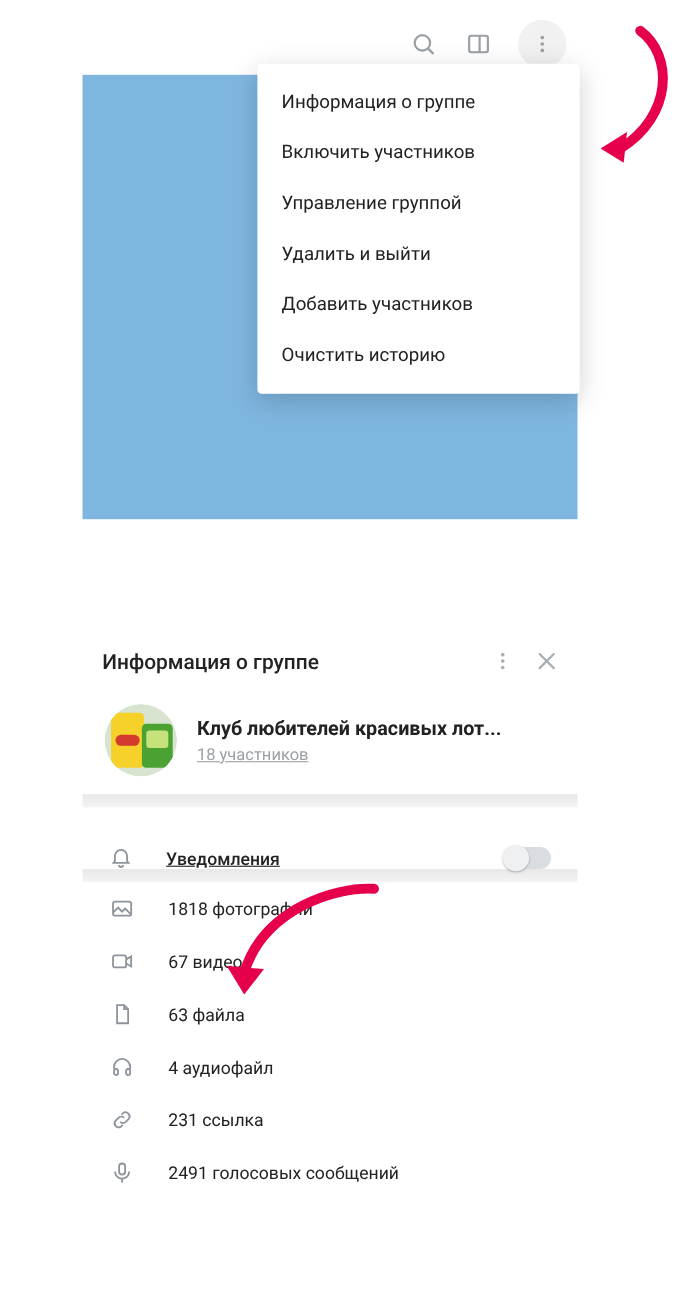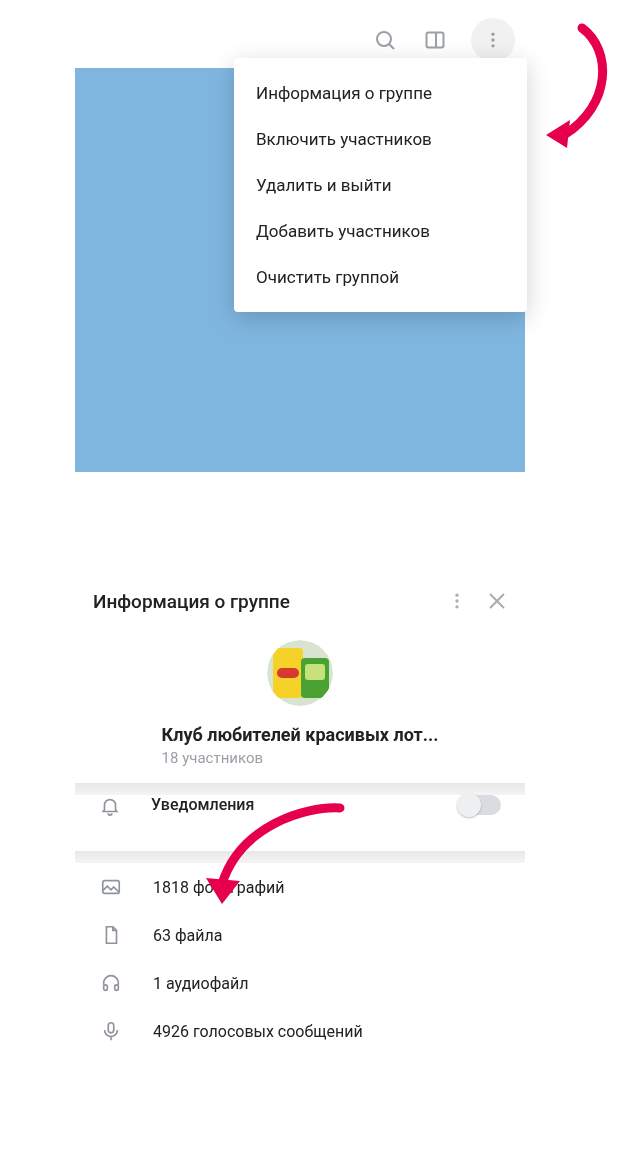--- a/index.html
+++ b/index.html
@@ -106,53 +106,54 @@
     display: flex; align-items: center; justify-content: center;
     color: #a8aeb5;
     cursor: pointer;
   }
 
   .group-row {
     display: flex;
     align-items: center;
     padding: 8px 20px 16px 20px;
     gap: 18px;
-    flex-direction: column;
   }
   .avatar {
     width: 66px; height: 66px;
     border-radius: 50%;
     flex: 0 0 66px;
     overflow: hidden;
   }
   .group-name {
     font-size: 18px;
     font-weight: 700;
     color: #222;
     white-space: nowrap;
     overflow: hidden;
     text-overflow: ellipsis;
   }
   .group-sub {
     font-size: 15px;
     color: #9aa0a6;
     margin-top: 4px;
+    text-decoration: underline;
   }
 
   .sep {
     height: 12px;
     background: linear-gradient(#e8e8e8, #f4f4f4);
   }
 
   .notif-row {
     display: flex;
-    align-items: flex-start;
+    align-items: flex-end;
     height: 56px;
     padding: 0 24px 0 24px;
     gap: 30px;
+    text-decoration: underline;
   }
   .notif-label {
     flex: 1;
     font-size: 16px;
     color: #222;
     font-weight: 500;
   }
   .switch {
     width: 42px; height: 20px;
     background: #d9dde1;
@@ -213,23 +214,24 @@
           <circle cx="12" cy="12" r="2"></circle>
           <circle cx="12" cy="19" r="2"></circle>
       </svg>
     </div>
   </div>
 
   <div class="blue-area">
     <div class="dropdown">
       <div class="dropdown-item">Информация о группе</div>
       <div class="dropdown-item">Включить  участников</div>
+      <div class="dropdown-item">Управление группой</div>
       <div class="dropdown-item">Удалить и выйти</div>
       <div class="dropdown-item">Добавить участников</div>
-      <div class="dropdown-item">Очистить группой</div>
+      <div class="dropdown-item">Очистить историю</div>
     </div>
   </div>
 </div>
 
 <svg class="arrow1" viewBox="0 0 80 130">
   <path d="M 48 8 C 78 30 78 85 30 115" fill="none" stroke="#e6004c" stroke-width="9" stroke-linecap="round"></path>
   <path d="M 12 115 L 36 100 L 33 128 Z" fill="#e6004c"></path>
 </svg>
 
 <div class="panel-bottom">
@@ -292,52 +294,70 @@
   <div class="media-row">
     <span class="micon">
       <svg width="22" height="22" viewBox="0 0 24 24" fill="none" stroke="currentColor" stroke-width="1.8">
         <rect x="3" y="5" width="18" height="14" rx="2"></rect>
           <path d="M3 16 l5-5 4 4 3-3 6 6"></path>
       </svg>
     </span>
     <span class="mlabel">1818 фотографий</span>
   </div>
 
+  <div class="media-row">
+    <span class="micon">
+      <svg width="22" height="22" viewBox="0 0 24 24" fill="none" stroke="currentColor" stroke-width="1.8">
+        <rect x="3" y="6" width="13" height="12" rx="2"></rect>
+          <path d="M16 10 l5-3 v10 l-5-3"></path>
+      </svg>
+    </span>
+    <span class="mlabel">67 видео</span>
+  </div>
 
   <div class="media-row">
     <span class="micon">
       <svg width="22" height="22" viewBox="0 0 24 24" fill="none" stroke="currentColor" stroke-width="1.8">
         <path d="M7 3 h7 l4 4 v14 H7 Z"></path>
           <path d="M14 3 v4 h4"></path>
       </svg>
     </span>
     <span class="mlabel">63 файла</span>
   </div>
 
   <div class="media-row">
     <span class="micon">
       <svg width="22" height="22" viewBox="0 0 24 24" fill="none" stroke="currentColor" stroke-width="1.8">
         <path d="M4 14 v-2 a8 8 0 0 1 16 0 v2"></path>
           <rect x="4" y="14" width="4" height="6" rx="2"></rect>
           <rect x="16" y="14" width="4" height="6" rx="2"></rect>
       </svg>
     </span>
-    <span class="mlabel">1 аудиофайл</span>
-  </div>
-
+    <span class="mlabel">4 аудиофайл</span>
+  </div>
+
+  <div class="media-row">
+    <span class="micon">
+      <svg width="22" height="22" viewBox="0 0 24 24" fill="none" stroke="currentColor" stroke-width="1.8">
+        <path d="M10 14 a4 4 0 0 0 5.6 0 l3-3 a4 4 0 0 0 -5.6-5.6 l-1.5 1.5"></path>
+        <path d="M14 10 a4 4 0 0 0 -5.6 0 l-3 3 a4 4 0 0 0 5.6 5.6 l1.5-1.5"></path>
+      </svg>
+    </span>
+    <span class="mlabel">231 ссылка</span>
+  </div>
 
   <div class="media-row">
     <span class="micon">
       <svg width="22" height="22" viewBox="0 0 24 24" fill="none" stroke="currentColor" stroke-width="1.8">
         <rect x="9" y="3" width="6" height="11" rx="3"></rect>
           <path d="M5 11 a7 7 0 0 0 14 0"></path>
           <line x1="12" y1="18" x2="12" y2="22"></line>
       </svg>
     </span>
-    <span class="mlabel">4926 голосовых сообщений</span>
+    <span class="mlabel">2491 голосовых сообщений</span>
   </div>
 
 </div>
 
 <svg class="arrow2" viewBox="0 0 160 120">
   <path d="M 140 12 C 105 10 40 30 22 88" fill="none" stroke="#e6004c" stroke-width="9" stroke-linecap="round"></path>
   <path d="M 22 108 L 6 82 L 40 85 Z" fill="#e6004c"></path>
 </svg>
 
 </body></html>

